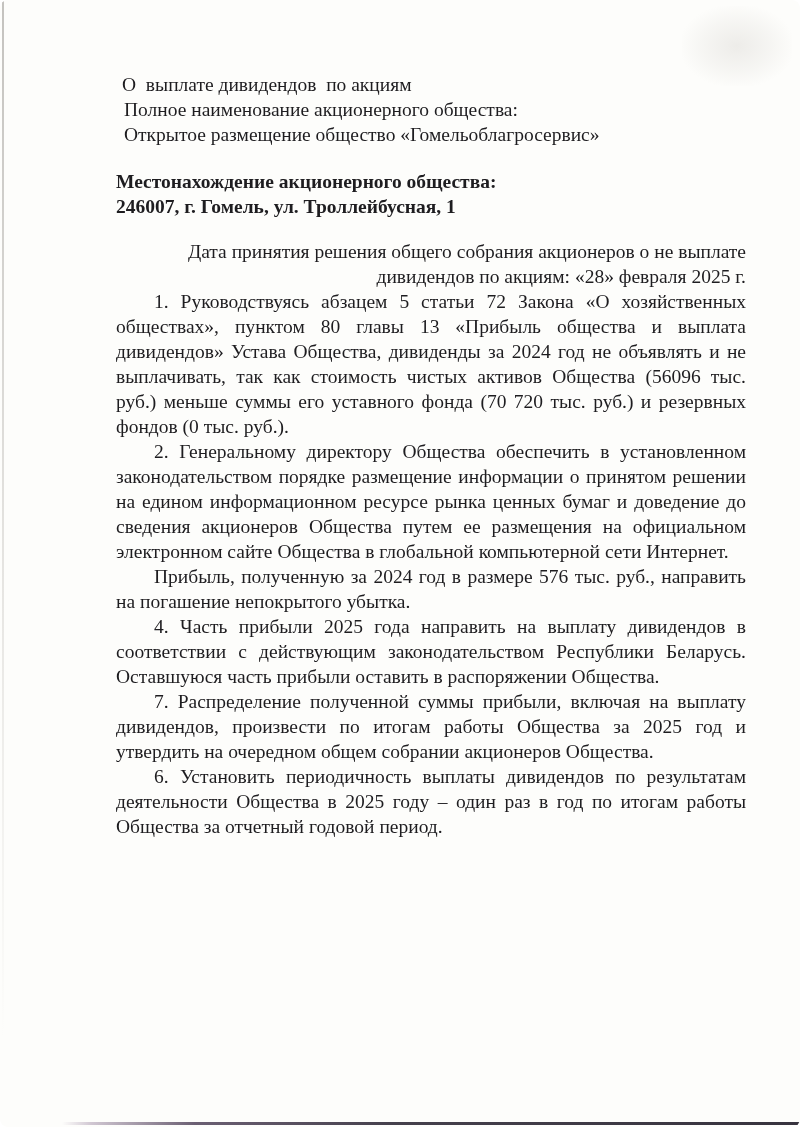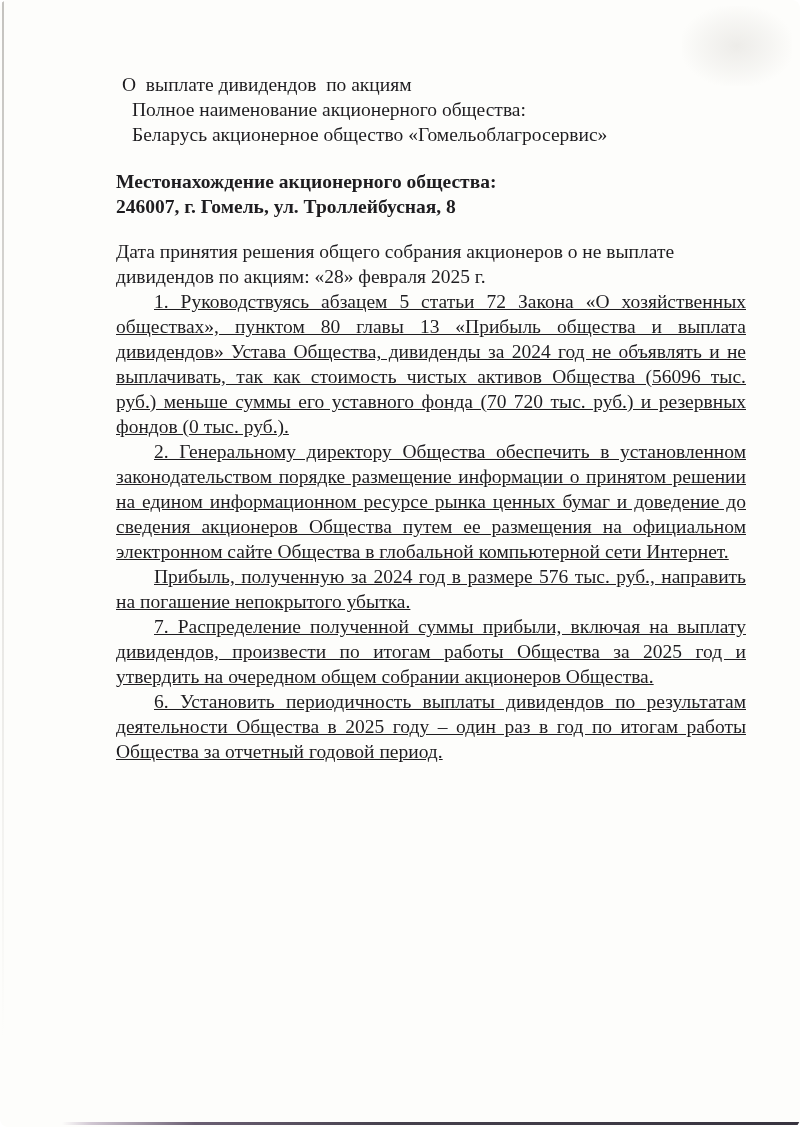--- a/index.html
+++ b/index.html
@@ -63,60 +63,60 @@
     width: 630px;
     font-size: 19.5px;
     line-height: 25px;
   }
   .content p { margin: 0; }
   .title {
     white-space: pre-wrap;     
     text-indent: 6px;
     margin: 0 0 24px 0;
   }
-  .block-name    { margin: 0 0 22px 16px; }
+  .block-name    { margin: 0 0 22px 8px; }
   .block-address { margin: 0 0 20px 0; font-weight: bold; }
-  .date-line { text-align: left; }
+  .date-line { text-align: right; }
   .para {
     text-align: justify;
     text-indent: 38px;
-    text-decoration: underline;
   }
 </style>
 </head>
 <body>
 
 <div class="page">
 
   <div class="scan-edge-left"></div>
   <div class="scan-smudge"></div>
 
   <div class="content">
 
     <p class="title">О  выплате дивидендов  по акциям</p>
 
     <div class="block-name">
       <p>Полное наименование акционерного общества:</p>
-      <p>Беларусь акционерное общество «Гомельоблагросервис»</p>
+      <p>Открытое размещение общество «Гомельоблагросервис»</p>
     </div>
 
     <div class="block-address">
       <p>Местонахождение акционерного общества:</p>
-      <p>246007, г. Гомель, ул. Троллейбусная, 8</p>
+      <p>246007, г. Гомель, ул. Троллейбусная, 1</p>
     </div>
 
     <p class="date-line">Дата принятия решения общего собрания акционеров о не выплате дивидендов по акциям: «28» февраля 2025 г.</p>
 
     <p class="para">1. Руководствуясь абзацем 5 статьи 72 Закона «О хозяйственных обществах», пунктом 80 главы 13 «Прибыль общества и выплата дивидендов» Устава Общества, дивиденды за 2024 год не объявлять и не выплачивать, так как стоимость чистых активов Общества (56096 тыс. руб.) меньше суммы его уставного фонда (70 720 тыс. руб.) и резервных фондов (0 тыс. руб.).</p>
 
     <p class="para">2. Генеральному директору Общества обеспечить в установленном законодательством порядке размещение информации о принятом решении на едином информационном ресурсе рынка ценных бумаг и доведение до сведения акционеров Общества путем ее размещения на официальном электронном сайте Общества в глобальной компьютерной сети Интернет.</p>
 
     <p class="para">Прибыль, полученную за 2024 год в размере 576 тыс. руб., направить на погашение непокрытого убытка.</p>
 
 
+    <p class="para">4. Часть прибыли 2025 года направить на выплату дивидендов в соответствии с действующим законодательством Республики Беларусь. Оставшуюся часть прибыли оставить в распоряжении Общества.</p>
 
     <p class="para">7. Распределение полученной суммы прибыли, включая на выплату дивидендов, произвести по итогам работы Общества за 2025 год и утвердить на очередном общем собрании акционеров Общества.</p>
 
     <p class="para">6. Установить периодичность выплаты дивидендов по результатам деятельности Общества в 2025 году – один раз в год по итогам работы Общества за отчетный годовой период.</p>
 
   </div>
 
   <div class="scan-edge-bottom"></div>
 
 </div>

